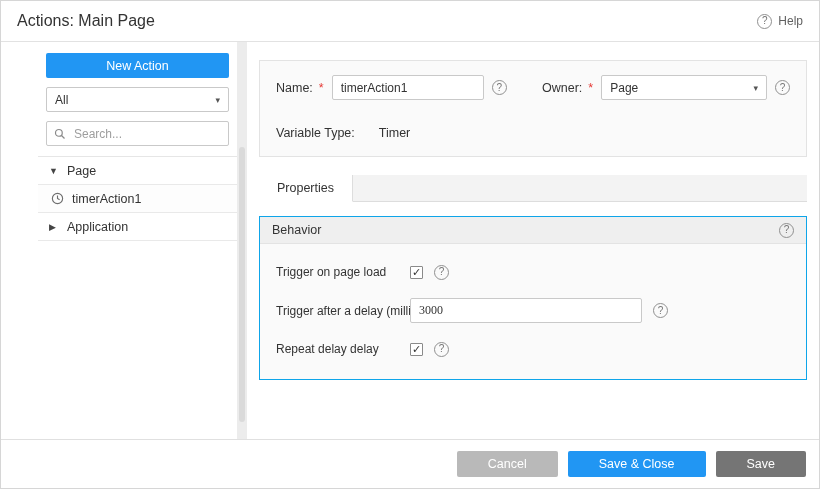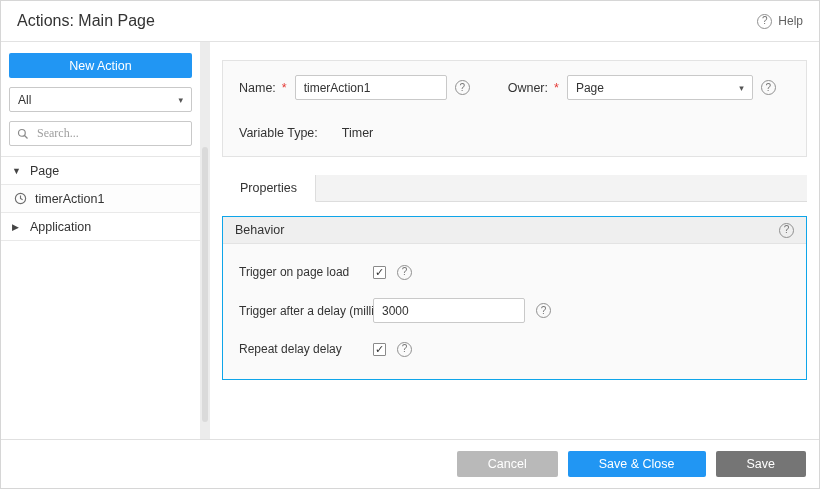--- a/index.html
+++ b/index.html
@@ -14,32 +14,32 @@
             padding:0 16px; border-bottom:1px solid #e2e2e2; background:#fff;text-align:center; }
   .title { font-size:16px; color:#333; }
   .help-wrap { display:flex; align-items:center; gap:6px; font-size:12px; color:#616161; cursor:pointer; }
   .qicon { width:15px; height:15px; border:1px solid #909090; border-radius:50%; display:inline-flex;
            align-items:center; justify-content:center; font-size:10px; color:#757575; flex:0 0 15px; line-height:1; }
 
   
   .body { flex:1 1 auto; display:flex; min-height:0; }
 
   
-  .sidebar { width:199px; flex:0 0 199px; background:#fff; display:flex; flex-direction:column; }
+  .sidebar { width:199px; flex:0 0 199px; background:#fff; display:flex; flex-direction:column;margin-left:37px; }
   .side-pad { padding:11px 8px 10px; display:flex; flex-direction:column; gap:9px; }
   .btn-new { background:#2196f3; color:#fff; border:none; height:25px; font-size:12.5px;
              border-radius:2px; font-family:inherit; cursor:pointer; }
   .select-box { border:1px solid #c9c9c9; height:25px; display:flex; align-items:center;
                 justify-content:space-between; padding:0 8px; font-size:12px; color:#333;
                 background:#fff; border-radius:2px; cursor:pointer; }
   .caret { font-size:9px; color:#555; }
   .search-box { border:1px solid #c9c9c9; height:25px; display:flex; align-items:center;
                 padding:0 7px; gap:6px; border-radius:2px; background:#fff; }
   .search-box input { border:none; outline:none; font-size:12px; color:#a16207; width:100%;
-                      font-family:Liberation Serif, serif; background:transparent; }
+                      font-family:Liberation Sans, sans-serif; background:transparent; }
   .search-box input::placeholder { color:#9e9e9e; }
 
   .tree { border-top:1px solid #e6e6e6; }
   .tree-row { height:28px; display:flex; align-items:center; padding:0 11px; gap:8px;
               font-size:12.5px; color:#333; border-bottom:1px solid #e9e9e9; cursor:pointer; background:#fff; }
   .tree-row .tw { font-size:9px; color:#444; width:10px; }
   .tree-row.child { padding-left:13px; }
   .tree-row.selected { background:#fdfdfd; }
 
   
@@ -71,21 +71,21 @@
   .behavior-panel { border:1px solid #0ea5e9; background:#fafafa; }
   .behavior-header { background:#efefef; height:27px; display:flex; align-items:center;
                      justify-content:space-between; padding:0 12px; font-size:12.5px; color:#333;
                      border-bottom:1px solid #e3e3e3; }
   .behavior-body { padding:2px 0 18px; }
   .b-row { display:flex; align-items:center; padding:0 16px; margin-top:14px; min-height:24px; }
   .b-label { width:134px; flex:0 0 134px; font-size:12px; color:#333; white-space:nowrap; overflow:hidden; }
   .b-control { display:flex; align-items:center; gap:11px; }
   .cb { width:13px; height:13px; border:1px solid #8a8a8a; background:#fff; display:flex;
         align-items:center; justify-content:center; font-size:11px; color:#333; border-radius:1px; cursor:pointer; line-height:1; }
-  .delay-input { width:152px; }
+  .delay-input { width:232px;font-family:Liberation Serif, serif; }
 
   
   .footer { height:49px; flex:0 0 49px; border-top:1px solid #e0e0e0; display:flex; align-items:center;
             justify-content:flex-end; gap:10px; padding:0 13px; background:#fff; }
   .btn { height:26px; min-width:88px; border:none; border-radius:2px; color:#fff; font-size:12.5px;
          font-family:inherit; padding:0 31px; cursor:pointer; }
   .btn-cancel { background:#b9b9b9; }
   .btn-save { background:#757575; }
   .btn-primary { background:#2196f3; }
 </style>

